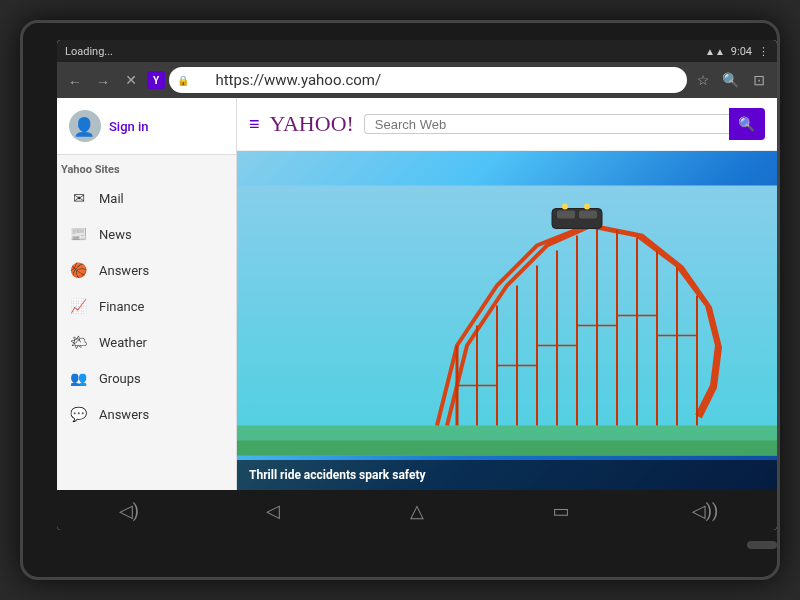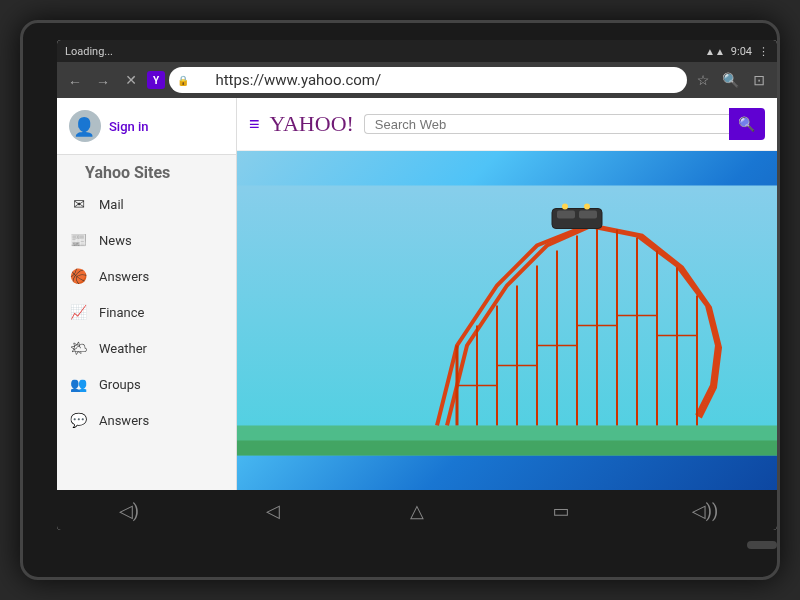--- a/index.html
+++ b/index.html
@@ -185,22 +185,22 @@
     }
 
     .sign-in-text {
       font-size: 13px;
       color: #6001d2;
       font-weight: 500;
       cursor: pointer;
     }
 
     .yahoo-sites-label {
-      padding: 8px 28px 4px;
-      font-size: 16px;
+      padding: 8px 4px 4px;
+      font-size: 11px;
       color: #666;
       font-weight: bold;
       text-transform: none;
     }
 
     .nav-item {
       display: flex;
       align-items: center;
       gap: 10px;
       padding: 8px 12px;
@@ -494,20 +494,23 @@
                 <rect x="2" y="-10" width="18" height="8" rx="2" fill="#555"></rect>
 
                 <circle cx="-12" cy="-14" r="3" fill="#ffd54f"></circle>
                 <circle cx="10" cy="-14" r="3" fill="#ffd54f"></circle>
               </g>
 
               <rect x="0" y="240" width="540" height="30" fill="#4caf50" opacity="0.6"></rect>
               <rect x="0" y="255" width="540" height="15" fill="#388e3c" opacity="0.5"></rect>
             </svg>
           </div>
+          <div class="hero-caption">
+            <span>Thrill ride accidents spark safety</span>
+          </div>
         </div>
 
       </div>
     </div>
 
     <div class="android-nav">
       <div class="android-nav-btn">◁)</div>
       <div class="android-nav-btn">◁</div>
       <div class="android-nav-btn">△</div>
       <div class="android-nav-btn">▭</div>

